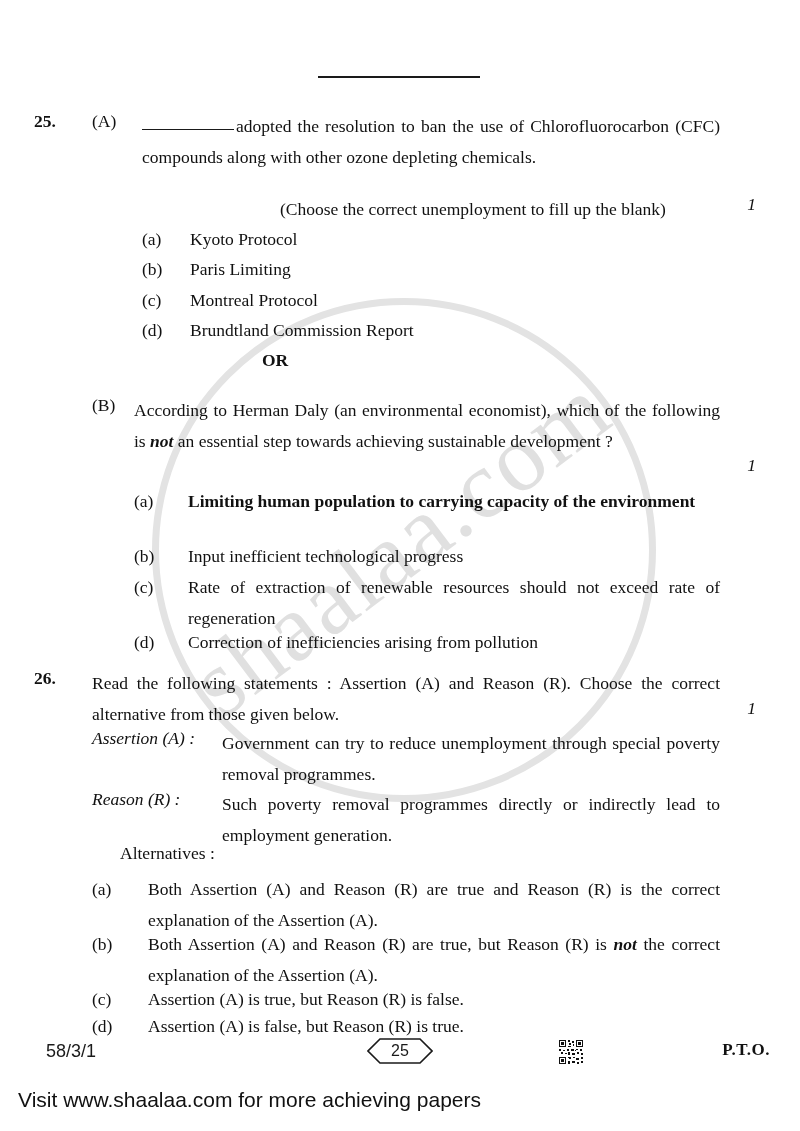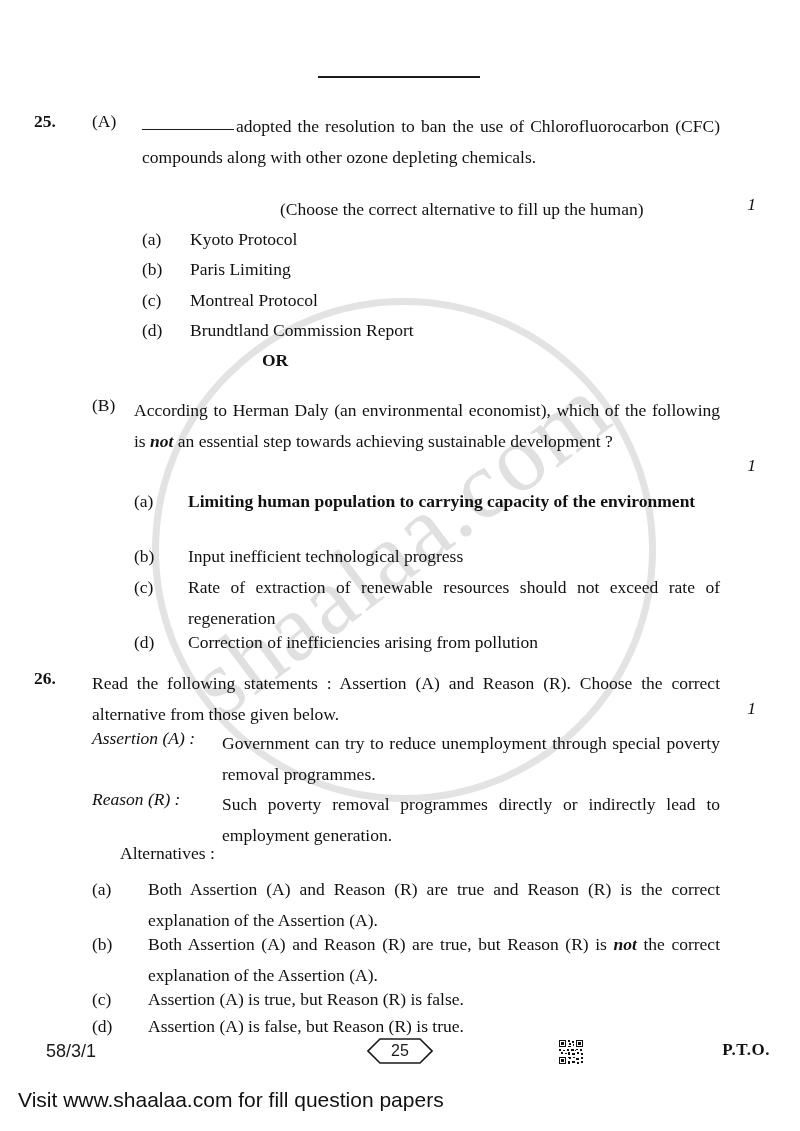--- a/index.html
+++ b/index.html
@@ -218,21 +218,21 @@
 
   <div class="top-rule"></div>
 
   <div class="qnum" style="left:34px; top:111px;">25.</div>
   <div class="qlabel" style="left:92px; top:111px;">(A)</div>
 
   <div class="qbody" style="left:142px; top:111px; width:578px;">
     <span class="blank-line"></span><span>adopted the resolution to ban the use of Chlorofluorocarbon (CFC) compounds along with other ozone depleting chemicals.</span>
   </div>
 
-  <div class="qbody nojust" style="left:280px; top:194px; width:440px;">(Choose the correct alternative to fill up the human)</div>
+  <div class="qbody nojust" style="left:280px; top:194px; width:440px;">(Choose the correct unemployment to fill up the blank)</div>
   <div class="marks" style="top:194px;">1</div>
 
   <div class="opt" style="left:142px; top:224px; width:578px;">
     <span class="letter">(a)</span>
     <span class="otext nojust" style="padding-left:48px;">Kyoto Protocol</span>
   </div>
   <div class="opt" style="left:142px; top:254px; width:578px;">
     <span class="letter">(b)</span>
     <span class="otext nojust" style="padding-left:48px;">Paris Limiting</span>
   </div>
@@ -352,15 +352,15 @@
           <rect x="23" y="22" width="2" height="2"></rect>
           <rect x="10" y="18" width="1" height="1"></rect>
           <rect x="17" y="11" width="1" height="1"></rect>
         </g>
       </svg>
     </div>
 
     <div class="pto">P.T.O.</div>
   </div>
 
-  <div class="bottom-banner">Visit www.shaalaa.com for fill question papers</div>
+  <div class="bottom-banner">Visit www.shaalaa.com for more achieving papers</div>
 
 </div>
 
 </body></html>

